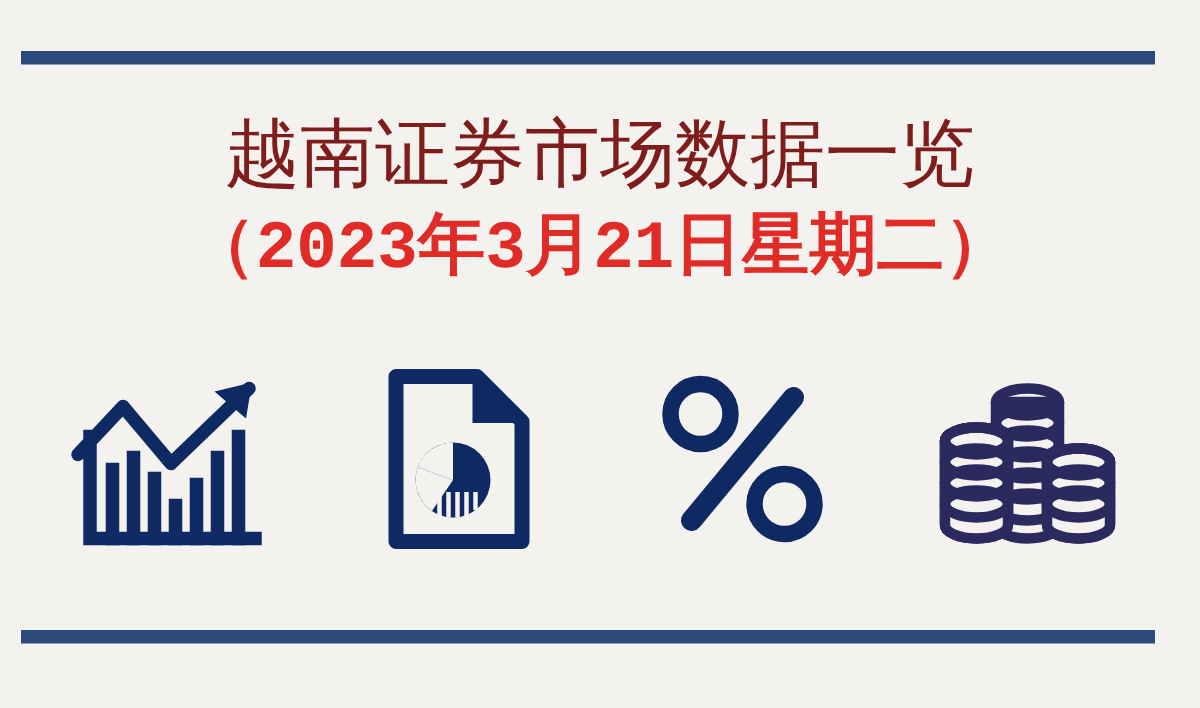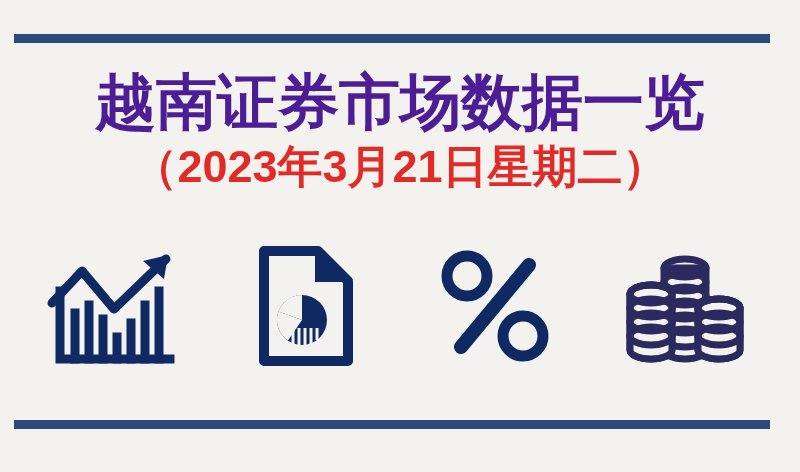--- a/index.html
+++ b/index.html
@@ -35,32 +35,32 @@
   
   .headline {
     position: absolute;
     left: 0;
     top: 66px;
     width: 800px;
     text-align: center;
   }
   .title-main {
     display: block;
-    color: #4c1d95;
+    color: #7f1d1d;
     font-family: "DejaVu Sans", "Liberation Sans", sans-serif;
-    font-size: 61px;
-    font-weight: bold;
+    font-size: 50px;
+    font-weight: normal;
     line-height: 72px;
     letter-spacing: 0px;
     white-space: nowrap;
   }
   .title-sub {
     display: block;
     color: #e02b27;
-    font-family: Liberation Sans, sans-serif;
+    font-family: Liberation Mono, monospace;
     font-size: 45px;
     font-weight: bold;
     line-height: 58px;
     white-space: nowrap;
   }
 
   
   .icon-row {
     position: absolute;
     left: 40px;

